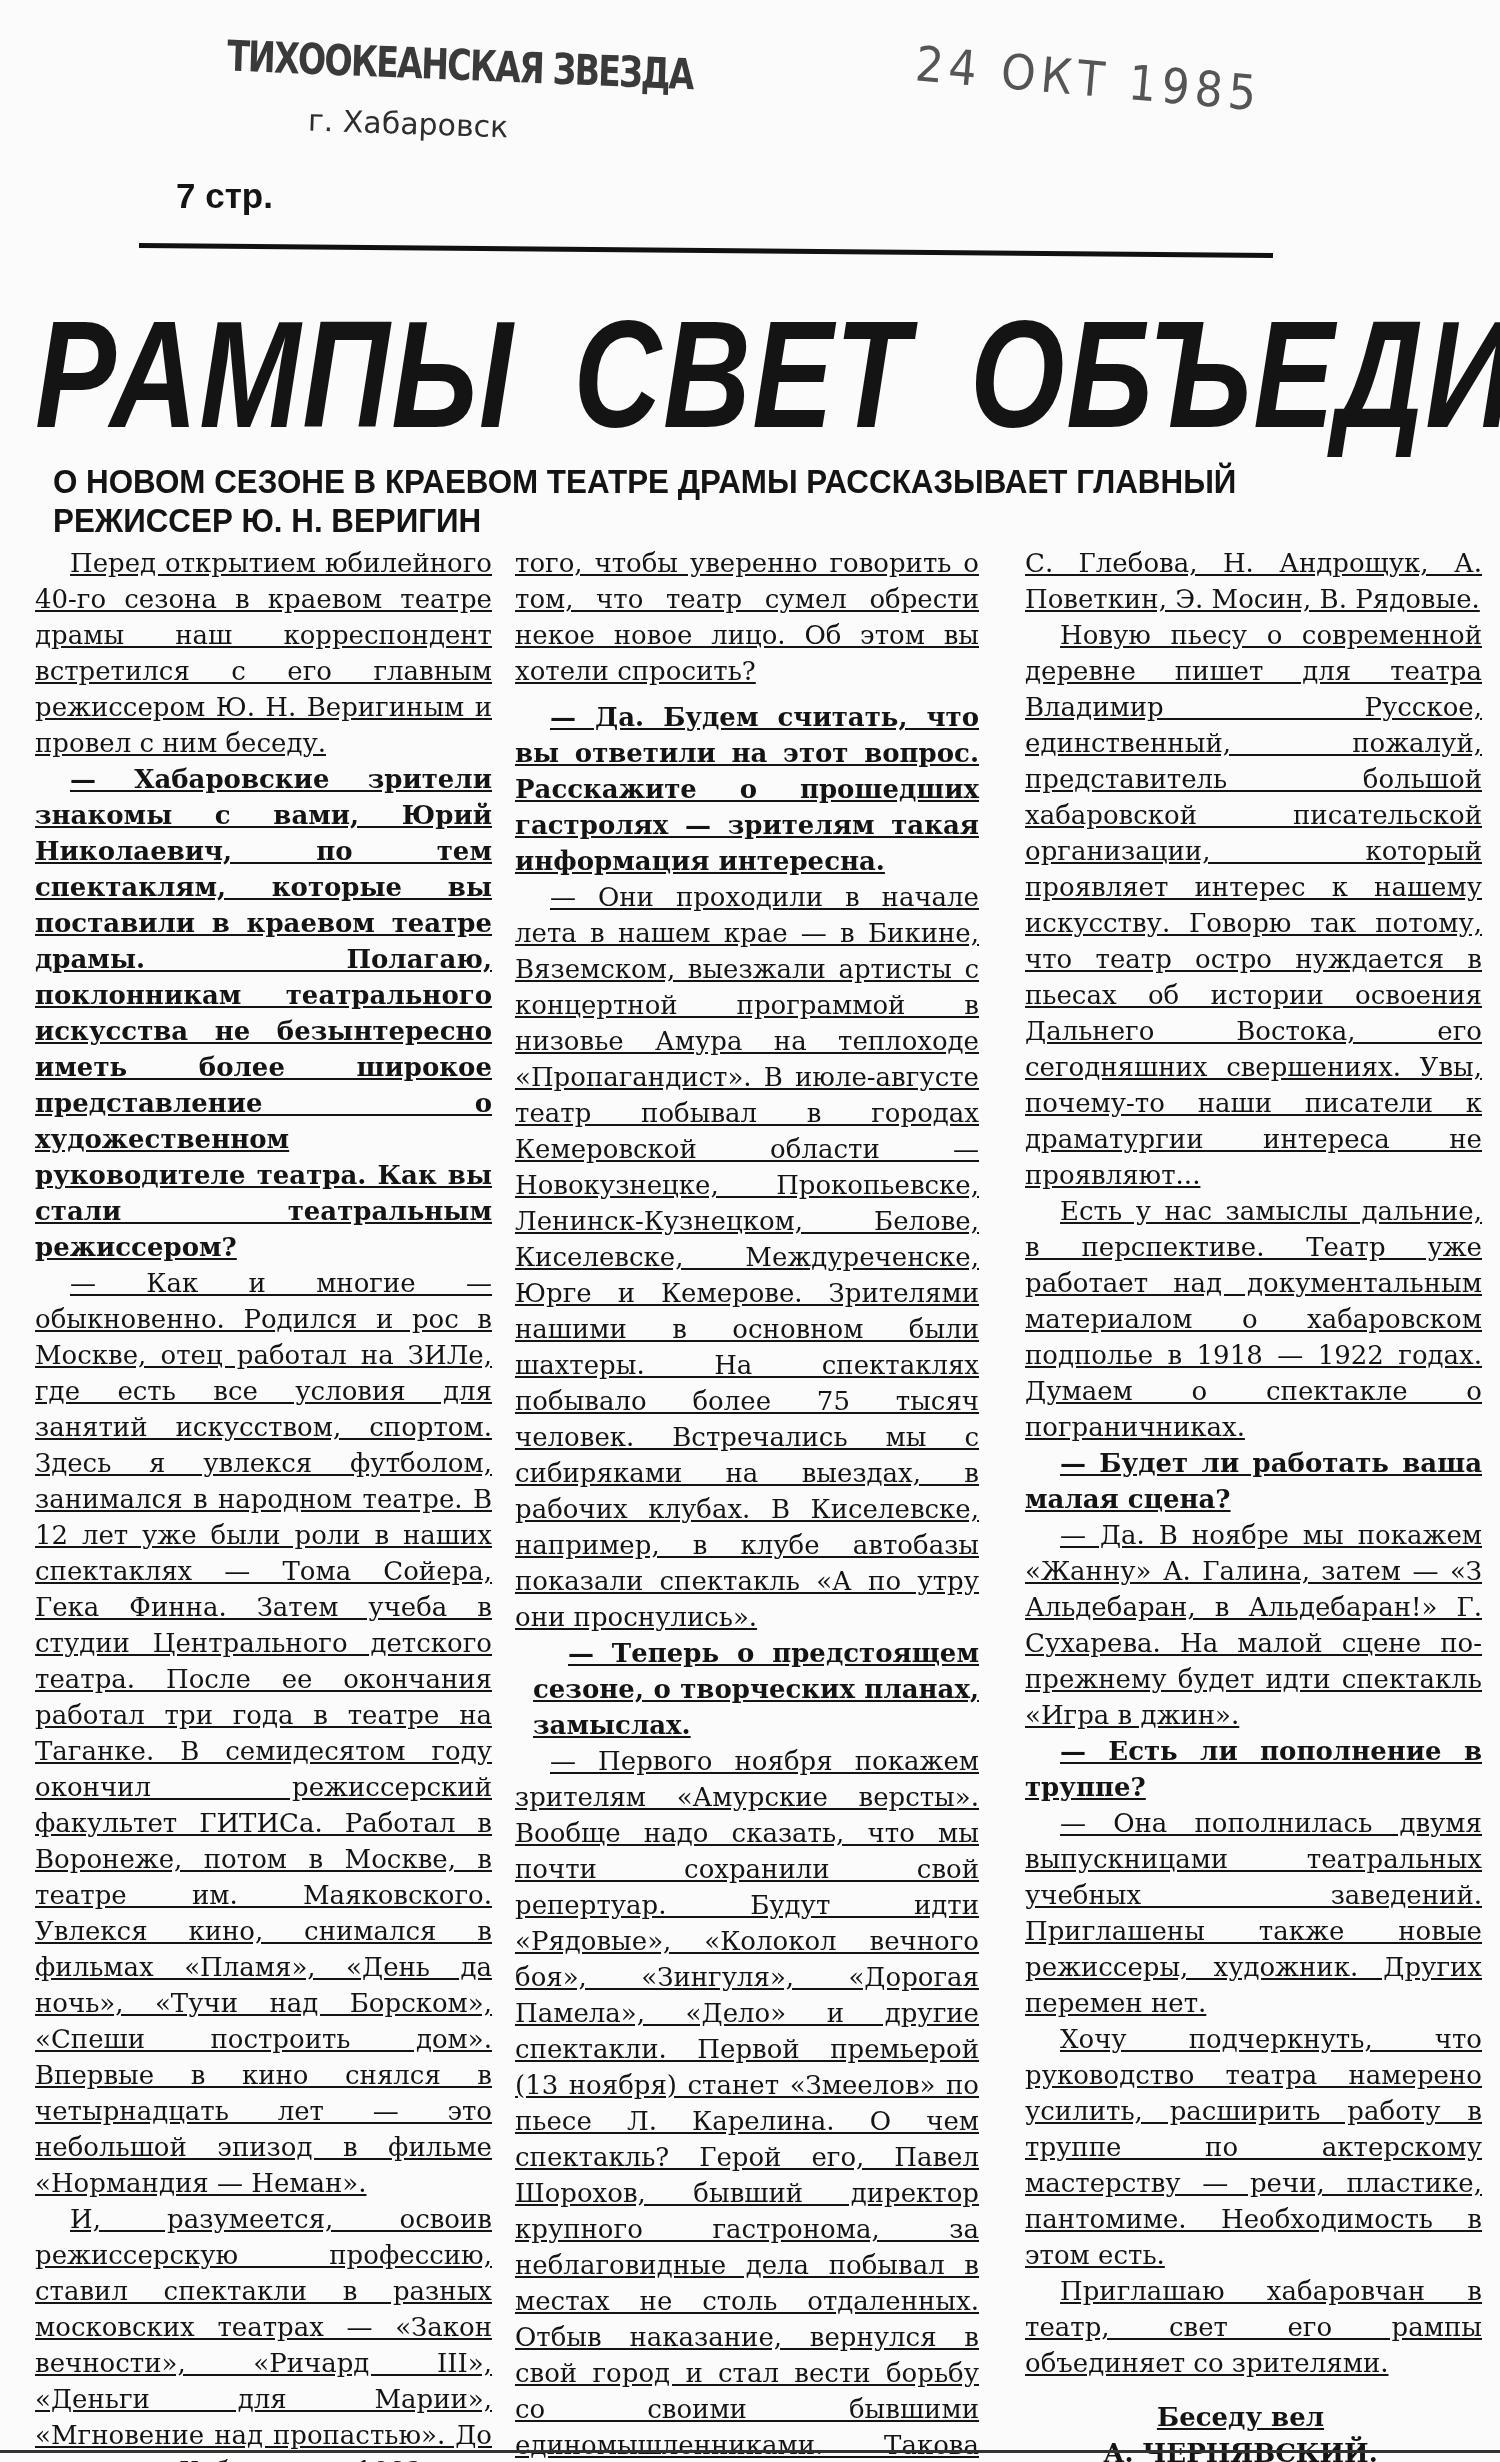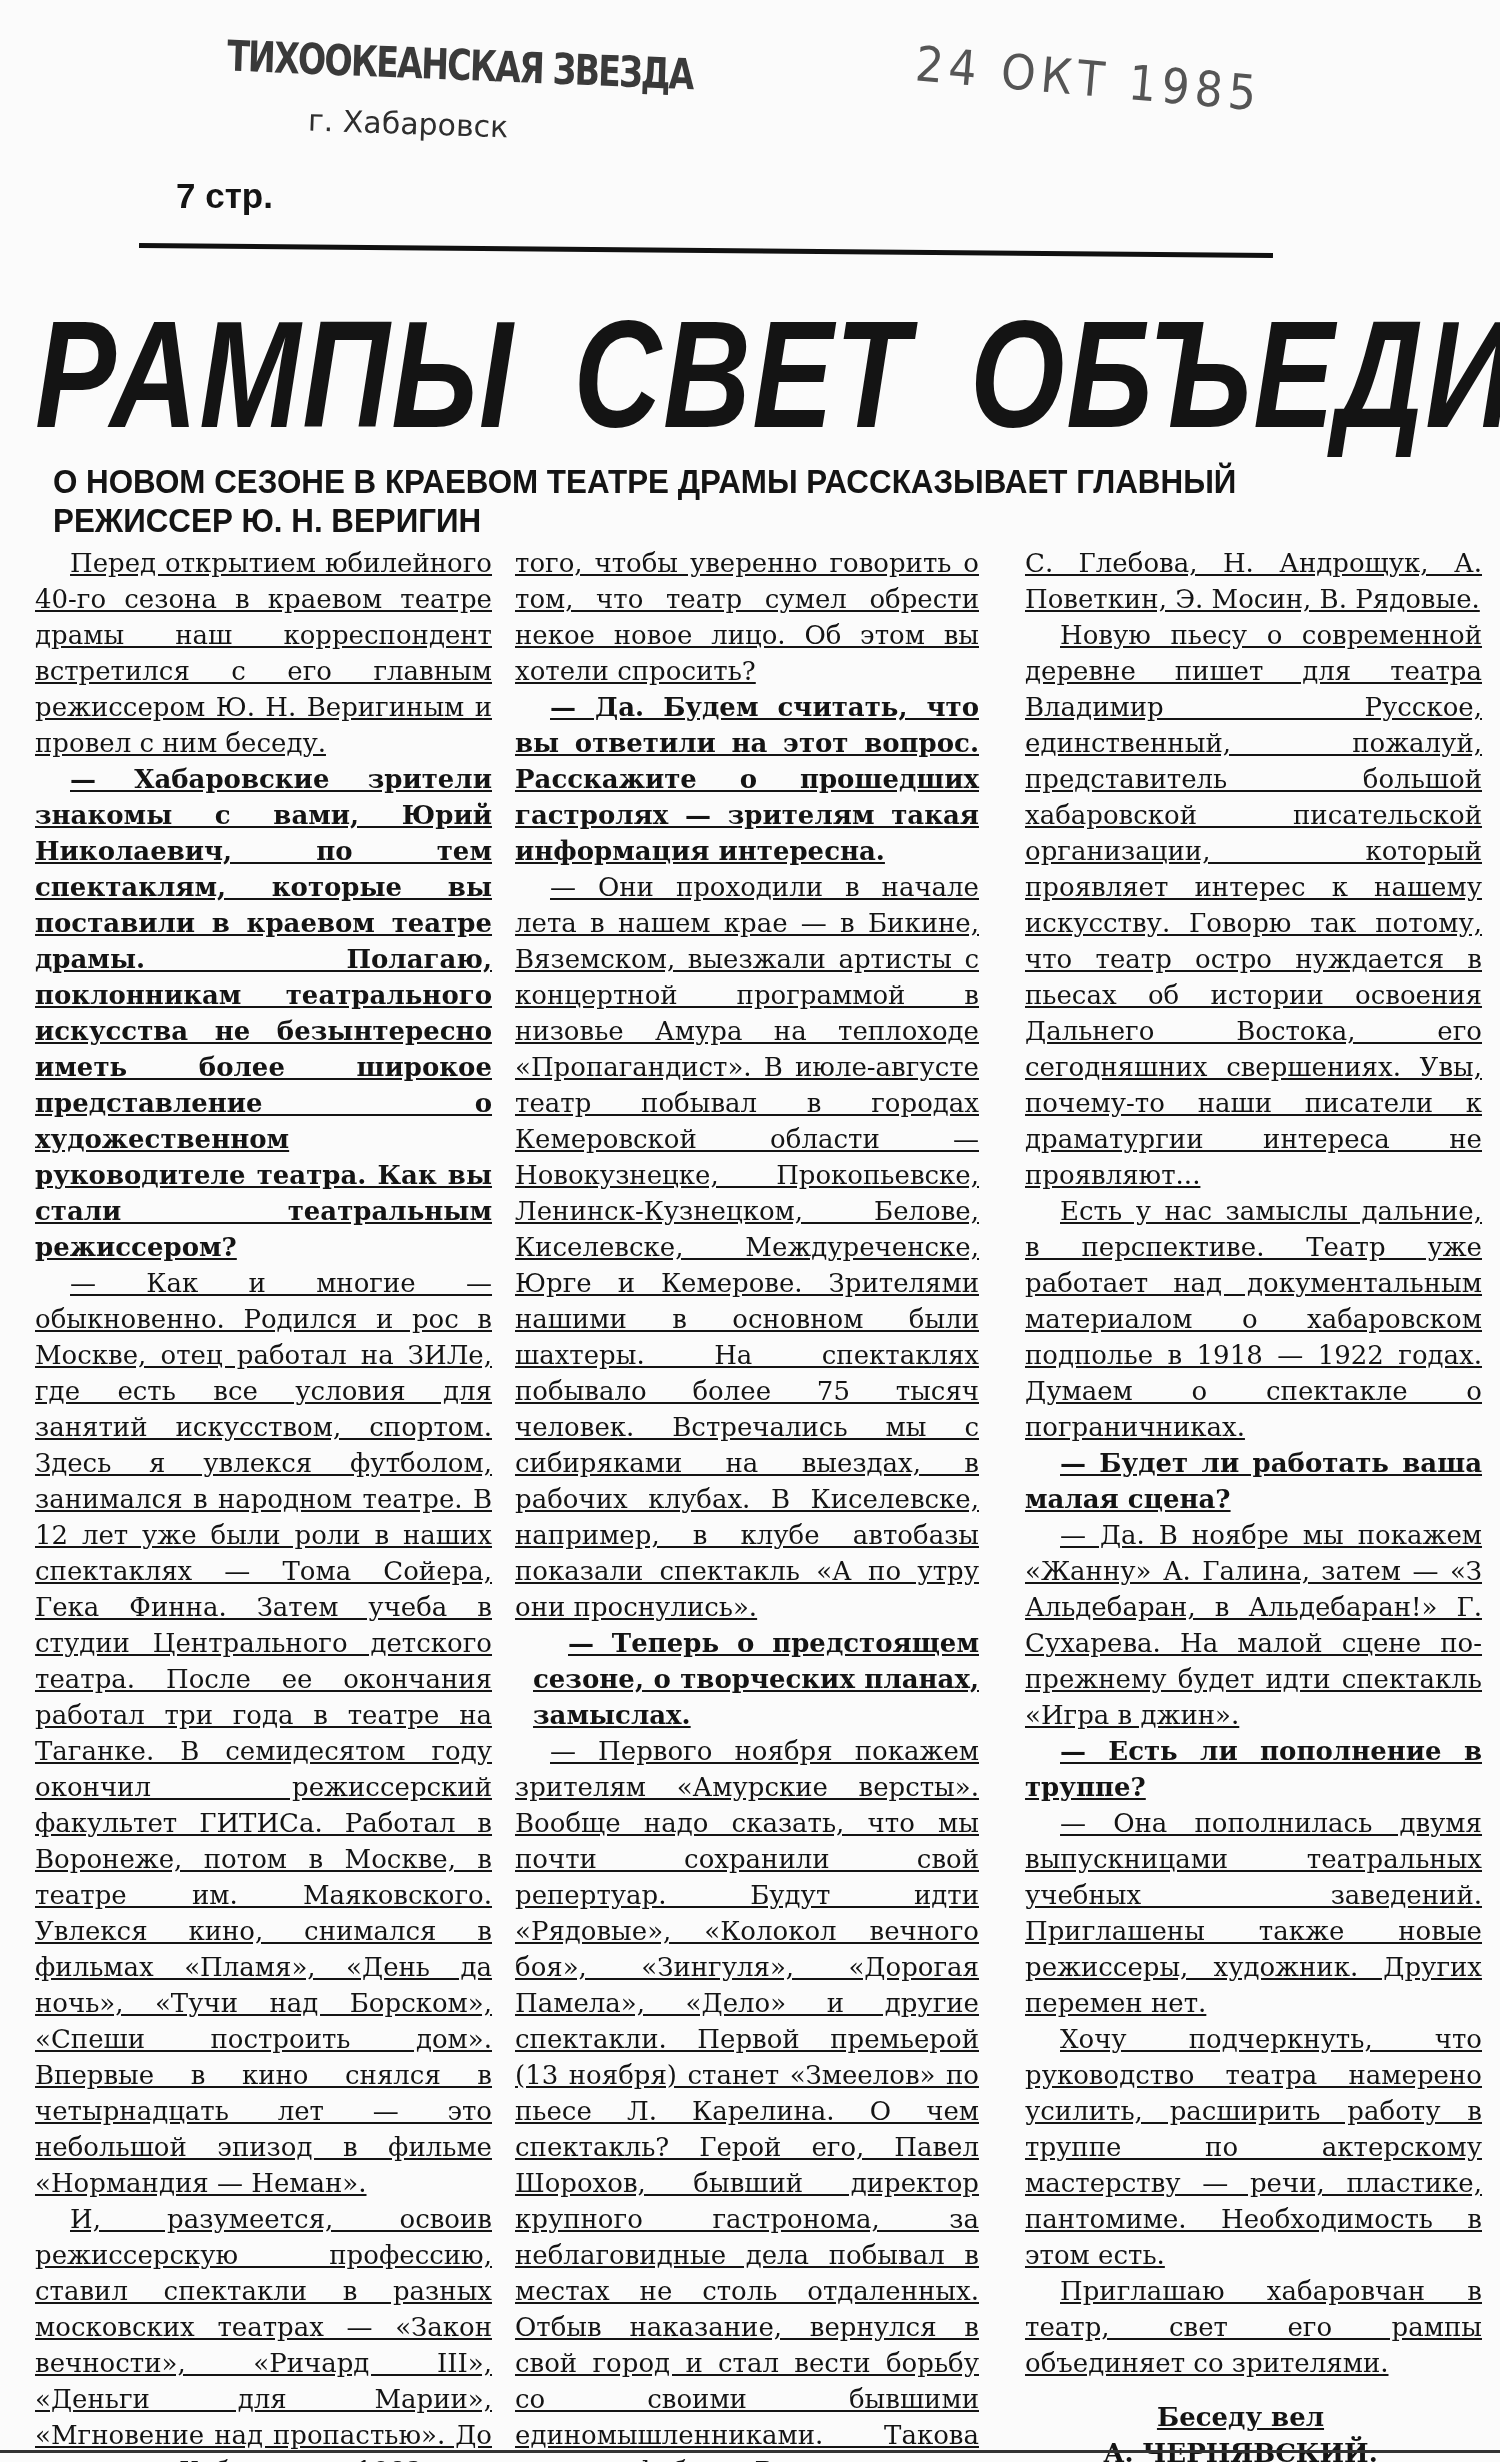--- a/index.html
+++ b/index.html
@@ -38,21 +38,21 @@
   <div class="col" id="col1">
       <p>Перед открытием юбилейного 40-го сезона в краевом театре драмы наш корреспондент встретился с его главным режиссером Ю. Н. Веригиным и провел с ним беседу.</p>
       <p style="font-weight: bold;">— Хабаровские зрители знакомы с вами, Юрий Николаевич, по тем спектаклям, которые вы поставили в краевом театре драмы. Полагаю, поклонникам театрального искусства не безынтересно иметь более широкое представление о художественном руководителе театра. Как вы стали театральным режиссером?</p>
       <p>— Как и многие — обыкновенно. Родился и рос в Москве, отец работал на ЗИЛе, где есть все условия для занятий искусством, спортом. Здесь я увлекся футболом, занимался в народном театре. В 12 лет уже были роли в наших спектаклях — Тома Сойера, Гека Финна. Затем учеба в студии Центрального детского театра. После ее окончания работал три года в театре на Таганке. В семидесятом году окончил режиссерский факультет ГИТИСа. Работал в Воронеже, потом в Москве, в театре им. Маяковского. Увлекся кино, снимался в фильмах «Пламя», «День да ночь», «Тучи над Борском», «Спеши построить дом». Впервые в кино снялся в четырнадцать лет — это небольшой эпизод в фильме «Нормандия — Неман».</p>
       <p>И, разумеется, освоив режиссерскую профессию, ставил спектакли в разных московских театрах — «Закон вечности», «Ричард III», «Деньги для Марии», «Мгновение над пропастью». До приезда в Хабаровск в 1983 году поставил около 60 спектаклей. В хабаровском театре первой моей работой стала «Дорогая Памела».</p>
       <p style="font-weight: bold;">— Юрий Николаевич, второй сезон вы — художественный руководитель коллектива...</p>
       <p>— Не так много это для</p>
     </div>
   <div class="col" id="col2">
       <p class="noindent">того, чтобы уверенно говорить о том, что театр сумел обрести некое новое лицо. Об этом вы хотели спросить?</p>
-      <p style="font-weight: bold;">— Да. Будем считать, что вы ответили на этот вопрос. Расскажите о прошедших гастролях — зрителям такая информация интересна.</p>
+      <p style="font-weight: bold; margin-top: 10px;">— Да. Будем считать, что вы ответили на этот вопрос. Расскажите о прошедших гастролях — зрителям такая информация интересна.</p>
       <p>— Они проходили в начале лета в нашем крае — в Бикине, Вяземском, выезжали артисты с концертной программой в низовье Амура на теплоходе «Пропагандист». В июле-августе театр побывал в городах Кемеровской области — Новокузнецке, Прокопьевске, Ленинск-Кузнецком, Белове, Киселевске, Междуреченске, Юрге и Кемерове. Зрителями нашими в основном были шахтеры. На спектаклях побывало более 75 тысяч человек. Встречались мы с сибиряками на выездах, в рабочих клубах. В Киселевске, например, в клубе автобазы показали спектакль «А по утру они проснулись».</p>
       <p style="font-weight: bold; margin-left: 18px;">— Теперь о предстоящем сезоне, о творческих планах, замыслах.</p>
       <p>— Первого ноября покажем зрителям «Амурские версты». Вообще надо сказать, что мы почти сохранили свой репертуар. Будут идти «Рядовые», «Колокол вечного боя», «Зингуля», «Дорогая Памела», «Дело» и другие спектакли. Первой премьерой (13 ноября) станет «Змеелов» по пьесе Л. Карелина. О чем спектакль? Герой его, Павел Шорохов, бывший директор крупного гастронома, за неблаговидные дела побывал в местах не столь отдаленных. Отбыв наказание, вернулся в свой город и стал вести борьбу со своими бывшими единомышленниками. Такова вкратце фабула. В спектакле мы стремимся выявить, обосновать идею истинного человеческого призвания, в чем оно должно проявиться. В спектакле занято много актеров — это заслуженные артисты республики М. Кацель, С. Татаринов, Л. Сижук, артисты</p>
     </div>
   <div class="col" id="col3">
   <p class="noindent">С. Глебова, Н. Андрощук, А. Поветкин, Э. Мосин, В. Рядовые.</p>
       <p>Новую пьесу о современной деревне пишет для театра Владимир Русское, единственный, пожалуй, представитель большой хабаровской писательской организации, который проявляет интерес к нашему искусству. Говорю так потому, что театр остро нуждается в пьесах об истории освоения Дальнего Востока, его сегодняшних свершениях. Увы, почему-то наши писатели к драматургии интереса не проявляют...</p>
       <p>Есть у нас замыслы дальние, в перспективе. Театр уже работает над документальным материалом о хабаровском подполье в 1918 — 1922 годах. Думаем о спектакле о пограничниках.</p>
       <p style="font-weight: bold;">— Будет ли работать ваша малая сцена?</p>
       <p>— Да. В ноябре мы покажем «Жанну» А. Галина, затем — «З Альдебаран, в Альдебаран!» Г. Сухарева. На малой сцене по-прежнему будет идти спектакль «Игра в джин».</p>

